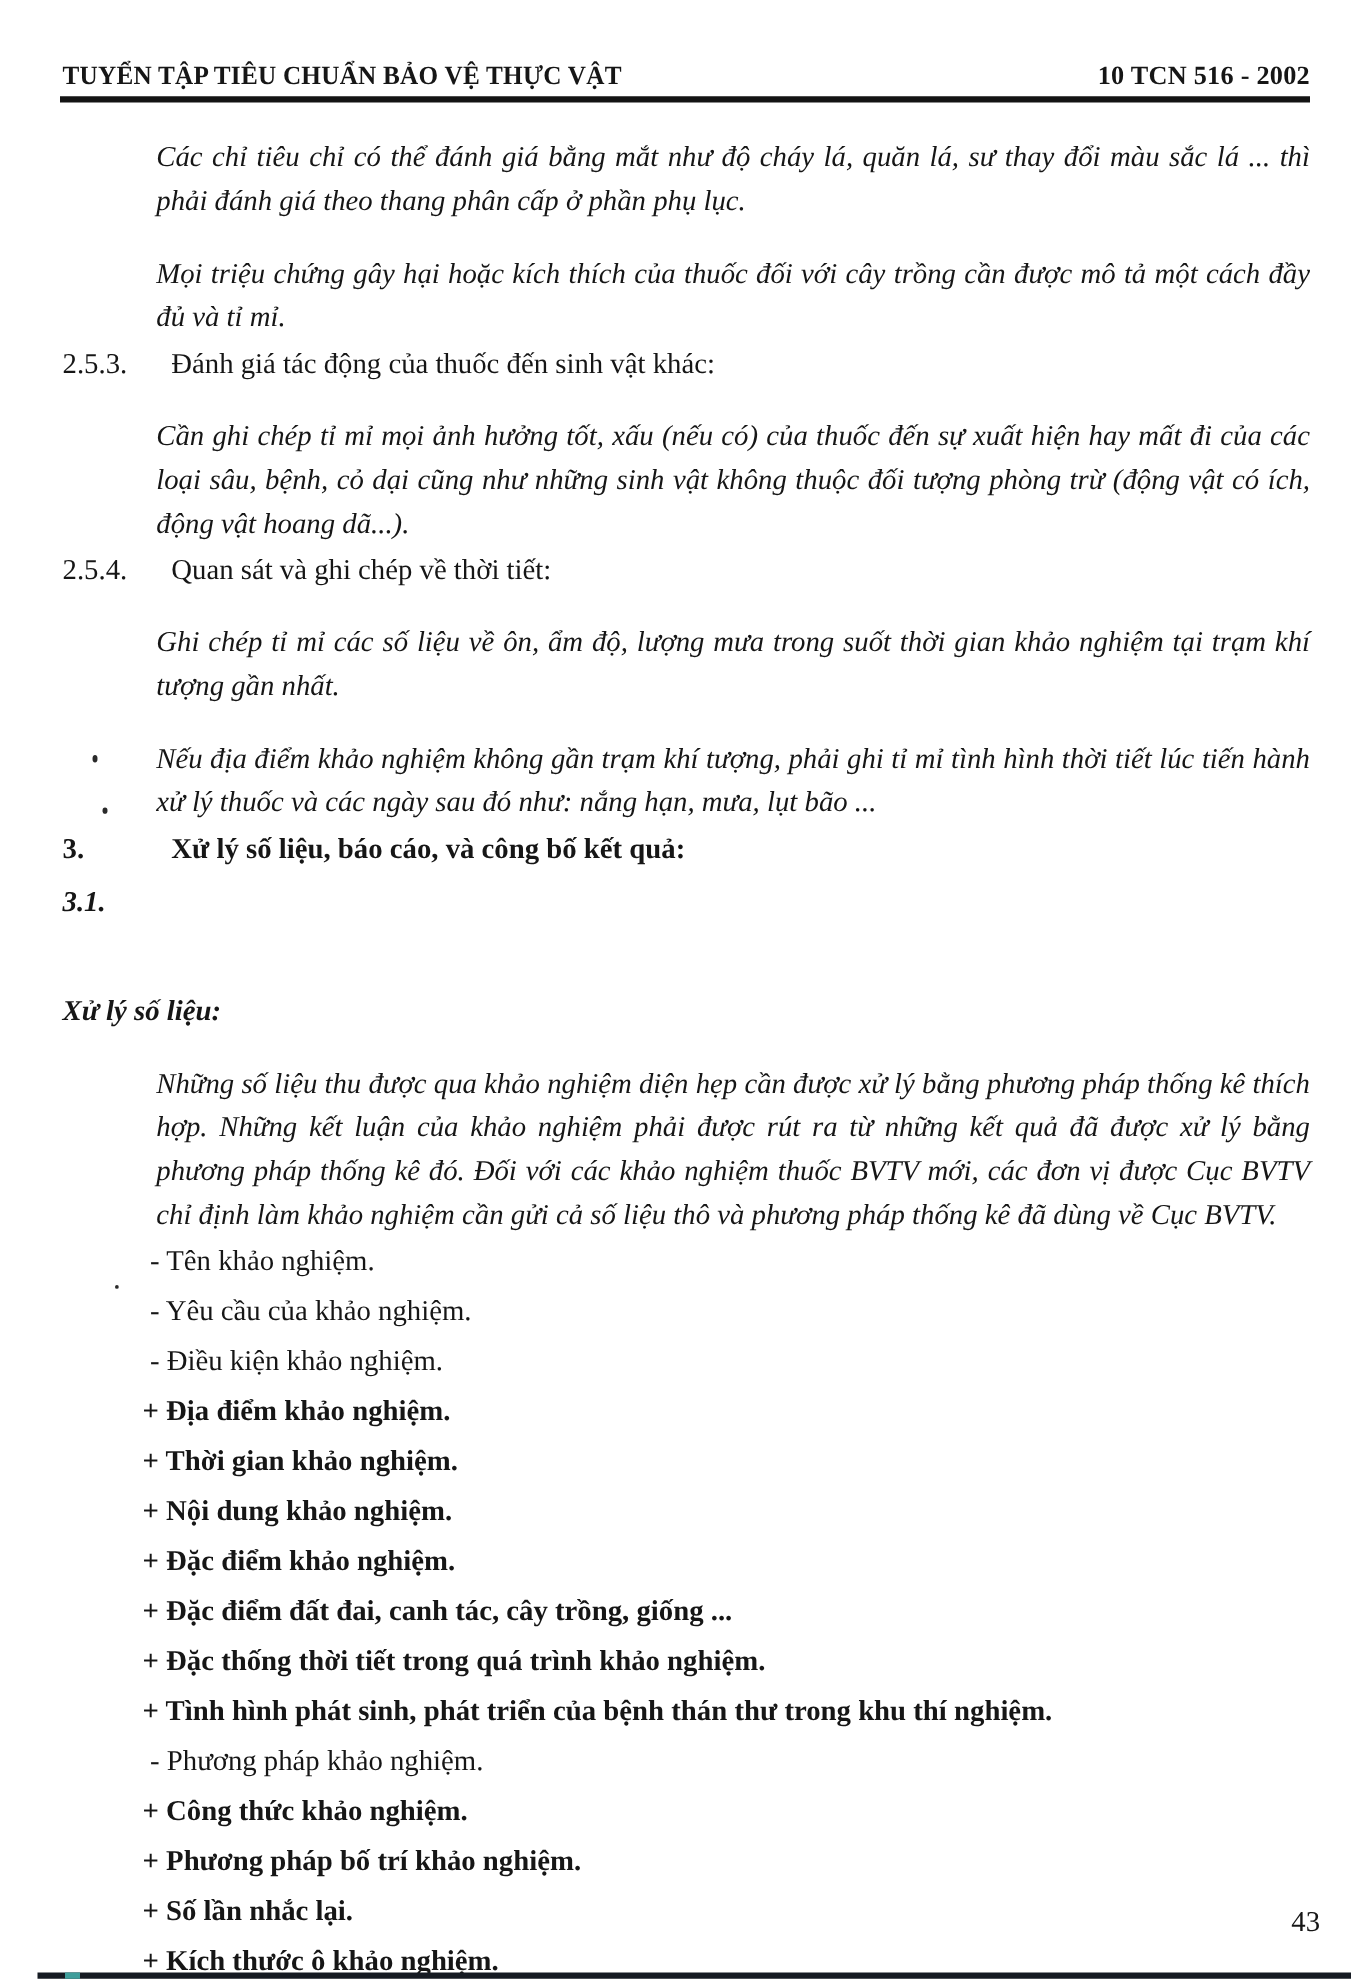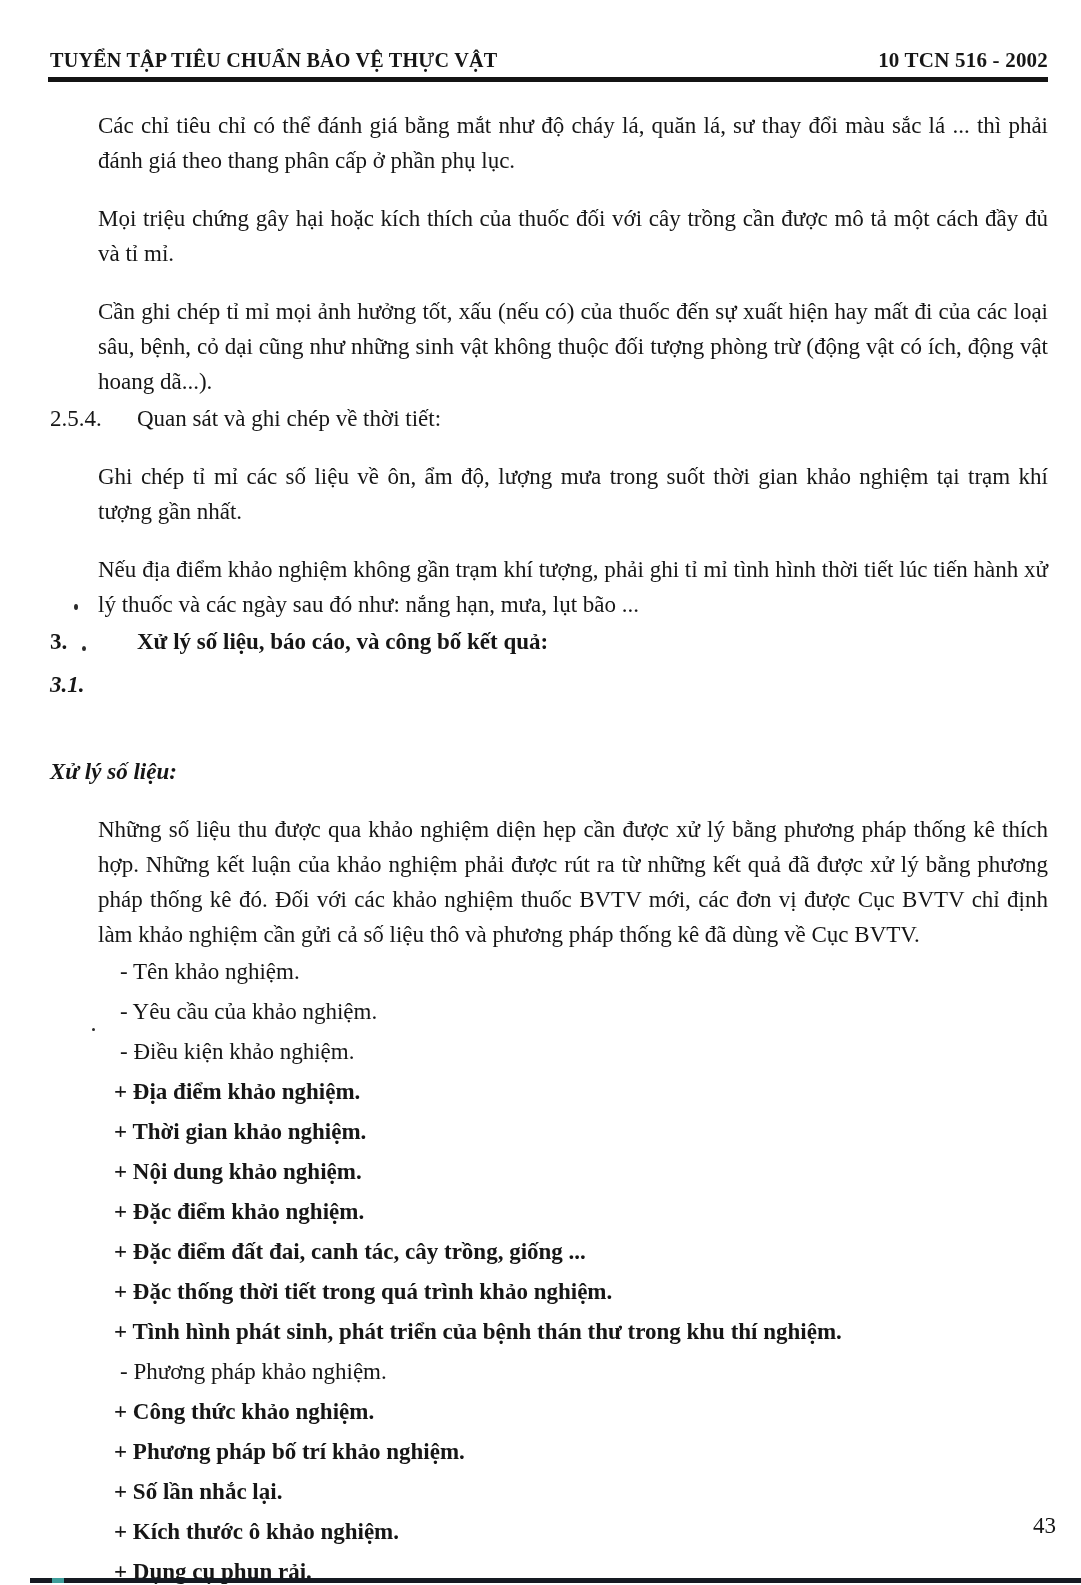--- a/index.html
+++ b/index.html
@@ -18,31 +18,31 @@
   }
   .hdr{
     display:flex;justify-content:space-between;align-items:center;
     font-weight:bold;font-size:21px;line-height:24px;
     letter-spacing:.2px;
   }
   .hdr .left{transform:scaleX(.96);transform-origin:left;}
   .hdr-rule{height:5px;background:#141414;margin-top:5px;margin-left:-2px;}
   .content{margin-top:26px;}
   .blk{margin-bottom:2px;}
-  .para{margin-left:48px;text-align:justify;}
+  .para{margin-left:75px;text-align:justify;font-style:italic;}
   .sec{display:flex;}
   .sec .num{width:87px;flex:0 0 87px;}
   .sec.b{font-weight:bold;}
   .sec.bi{font-weight:bold;font-style:italic;flex-direction:column;}
   .sec.gap-after{margin-bottom:8px;}
   .li{line-height:35px;margin-bottom:5px;}
   .li.dash{margin-left:70px;}
   .li.plus{margin-left:64px;font-weight:bold;}
   .pageno{
-    position:absolute;right:25px;bottom:42px;
+    position:absolute;right:25px;bottom:30px;
     font-size:23px;
   }
   .foot-rule{
     position:absolute;left:30px;right:0;bottom:2px;height:5px;
     background:#151a22;
   }
   .speck{position:absolute;background:#2a2a2a;border-radius:50%;}
   .speck.s1{left:74px;top:604px;width:4px;height:6px;}
   .speck.s2{left:82px;top:646px;width:4px;height:5px;}
   .speck.s3{left:92px;top:1028px;width:3px;height:3px;}
@@ -57,20 +57,24 @@
     <span class="left">TUYỂN TẬP TIÊU CHUẨN BẢO VỆ THỰC VẬT</span>
     <span class="right">10 TCN 516 - 2002</span>
   </div>
   <div class="hdr-rule"></div>
 
   <div class="content">
 
     <p class="blk para">Các chỉ tiêu chỉ có thể đánh giá bằng mắt như độ cháy lá, quăn lá, sư thay đổi màu sắc lá ... thì phải đánh giá theo thang phân cấp ở phần phụ lục.</p>
     <p class="blk para">Mọi triệu chứng gây hại hoặc kích thích của thuốc đối với cây trồng cần được mô tả một cách đầy đủ và tỉ mỉ.</p>
 
+    <div class="blk sec">
+      <span class="num">2.5.3.</span>
+      <span>Đánh giá tác động của thuốc đến sinh vật khác:</span>
+    </div>
 
     <p class="blk para">Cần ghi chép tỉ mỉ mọi ảnh hưởng tốt, xấu (nếu có) của thuốc đến sự xuất hiện hay mất đi của các loại sâu, bệnh, cỏ dại cũng như những sinh vật không thuộc đối tượng phòng trừ (động vật có ích, động vật hoang dã...).</p>
 
     <div class="blk sec">
       <span class="num">2.5.4.</span>
       <span>Quan sát và ghi chép về thời tiết:</span>
     </div>
 
     <p class="blk para">Ghi chép tỉ mỉ các số liệu về ôn, ẩm độ, lượng mưa trong suốt thời gian khảo nghiệm tại trạm khí tượng gần nhất.</p>
     <p class="blk para">Nếu địa điểm khảo nghiệm không gần trạm khí tượng, phải ghi tỉ mỉ tình hình thời tiết lúc tiến hành xử lý thuốc và các ngày sau đó như: nắng hạn, mưa, lụt bão ...</p>

